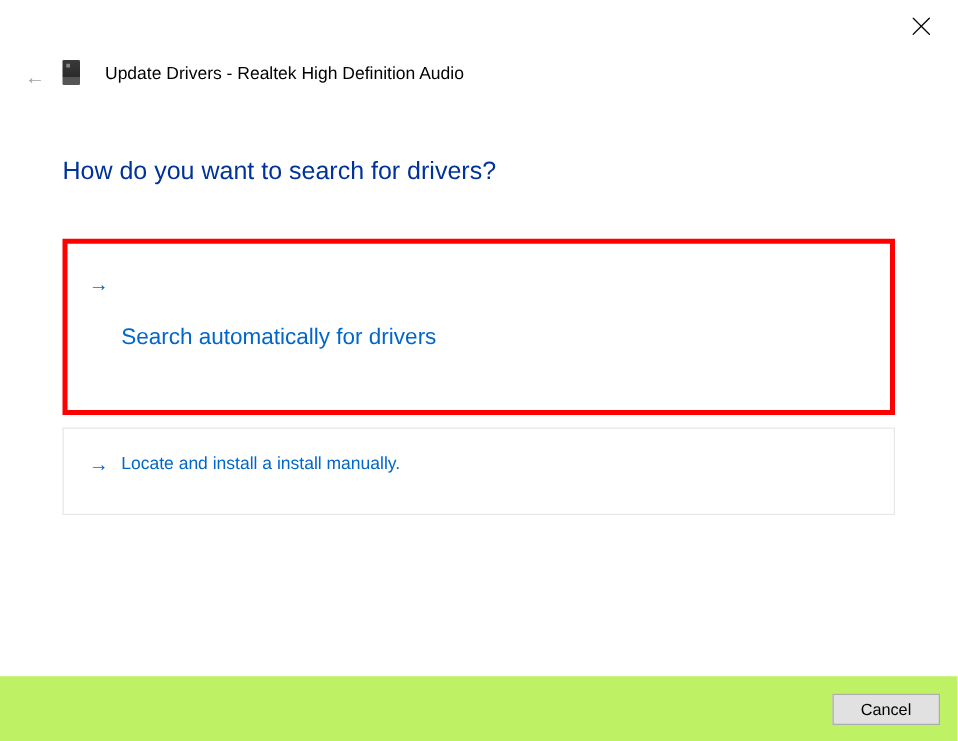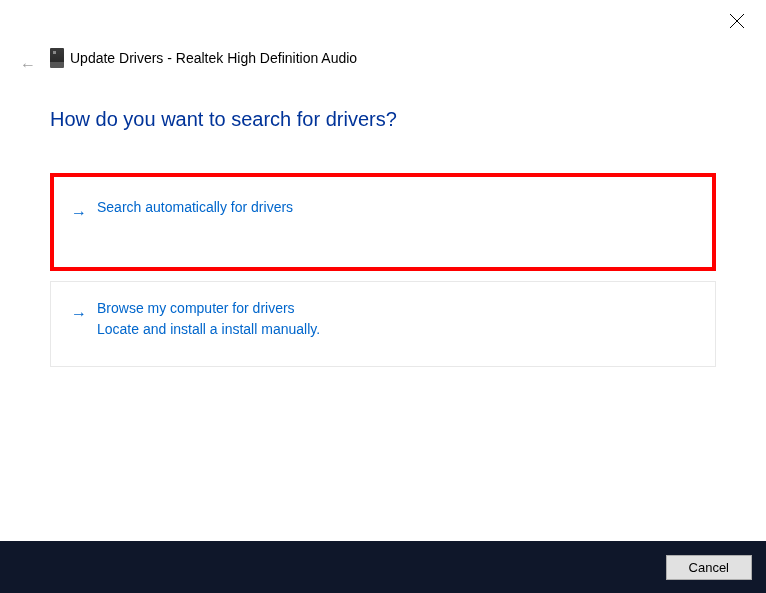--- a/index.html
+++ b/index.html
@@ -36,21 +36,21 @@
       color: #a0a0a0;
       font-size: 16px;
       cursor: default;
     }
     .header-row {
       position: absolute;
       top: 48px;
       left: 50px;
       display: flex;
       align-items: center;
-      gap: 6px;
+      gap: 20px;
     }
     .device-icon {
       width: 14px;
       height: 20px;
       background: linear-gradient(to bottom, #3a3a3a 0%, #2a2a2a 70%, #555 70%, #555 100%);
       border-radius: 1px;
       position: relative;
     }
     .device-icon::before {
       content: "";
@@ -61,21 +61,21 @@
       height: 3px;
       background: #888;
     }
     .header-title {
       font-size: 14px;
       color: #000;
       font-weight: 400;
     }
     .main-content {
       position: absolute;
-      top: 108px;
+      top: 126px;
       left: 50px;
       right: 50px;
     }
     .main-heading {
       font-size: 20px;
       color: #003399;
       font-weight: 400;
       margin-bottom: 42px;
     }
     .option-box {
@@ -97,38 +97,39 @@
     .arrow-icon {
       color: #0066cc;
       font-size: 16px;
       line-height: 24px;
       flex-shrink: 0;
     }
     .option-text {
       flex: 1;
     }
     .option-title {
-      font-size: 14px;
+      font-size: 18px;
       color: #0066cc;
       font-weight: 400;
       margin-bottom: 4px;
+      margin-top: 42px;
     }
     .option-desc {
       font-size: 14px;
       color: #0066cc;
       font-weight: 400;
       line-height: 1.4;
     }
     .bottom-bar {
       position: absolute;
       bottom: 0;
       left: 0;
       right: 0;
       height: 52px;
-      background: #0f172a;
+      background: #bef264;
       display: flex;
       justify-content: flex-end;
       align-items: center;
       padding-right: 14px;
     }
     .cancel-btn {
       background: #e1e1e1;
       border: 1px solid #adadad;
       padding: 4px 22px;
       font-size: 13px;
@@ -163,21 +164,20 @@
       <div class="option-text">
         <div class="option-title">Search automatically for drivers</div>
       </div>
     </div>
   </div>
 
   <div class="option-box">
     <div class="option-inner">
       <div class="arrow-icon">→</div>
       <div class="option-text">
-        <div class="option-title">Browse my computer for drivers</div>
         <div class="option-desc">Locate and install a install manually.</div>
       </div>
     </div>
   </div>
 </div>
 
 <div class="bottom-bar">
   <button class="cancel-btn">Cancel</button>
 </div>
 

